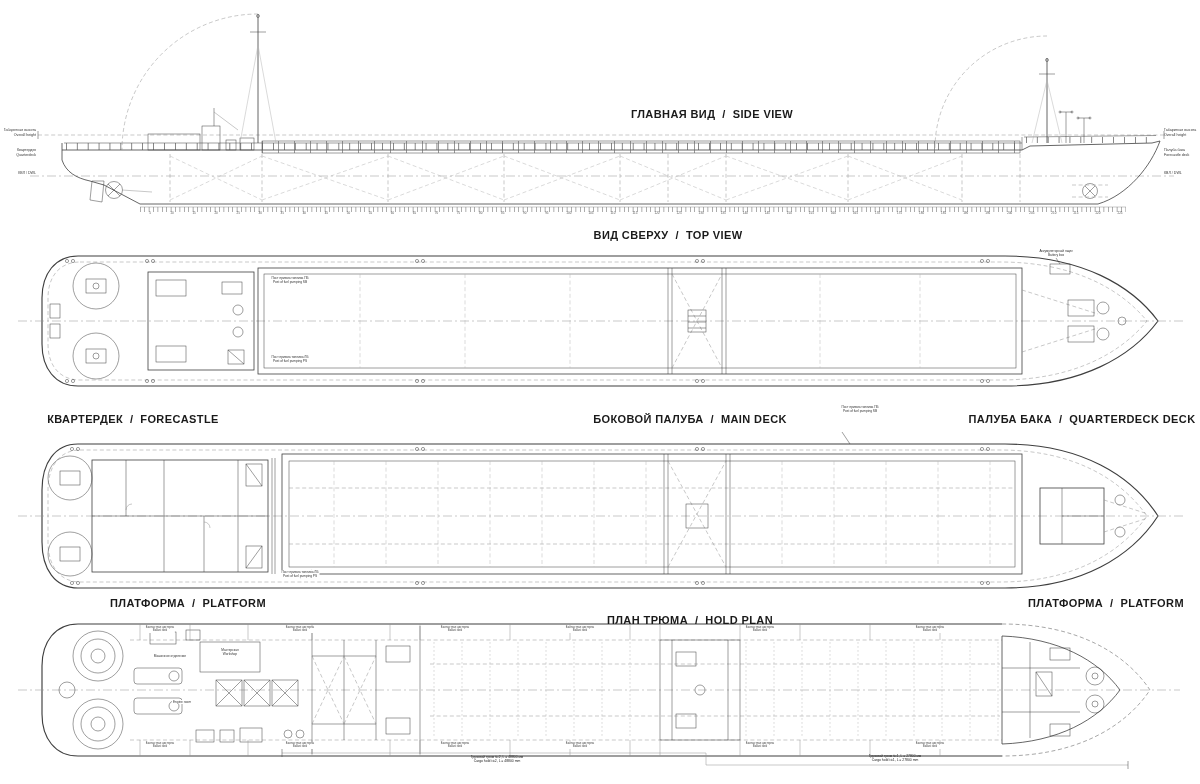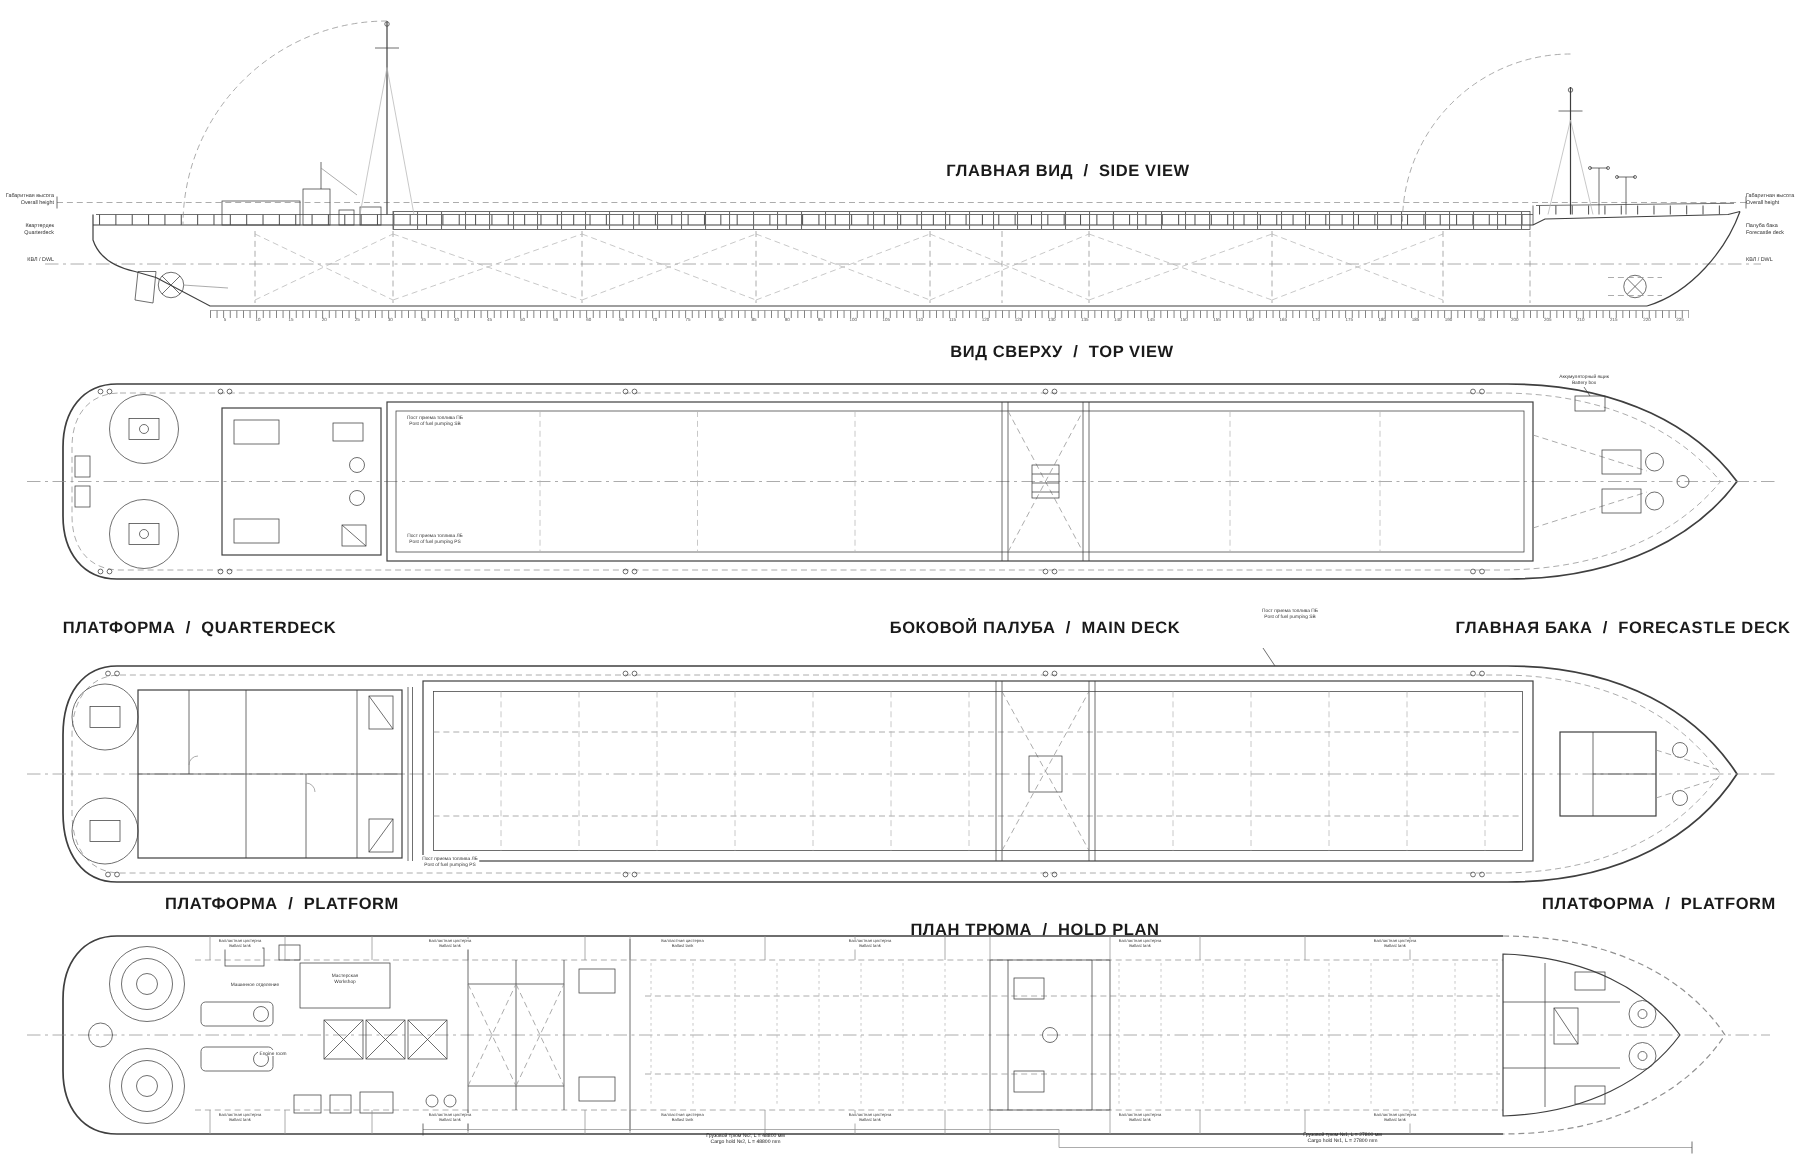--- a/index.html
+++ b/index.html
@@ -398,24 +398,24 @@
         <line x1="800" y1="12" x2="800" y2="28" class="k lt thin"></line>
         <line x1="800" y1="128" x2="800" y2="144" class="k lt thin"></line>
         <line x1="870" y1="12" x2="870" y2="28" class="k lt thin"></line>
         <line x1="870" y1="128" x2="870" y2="144" class="k lt thin"></line>
         <line x1="940" y1="12" x2="940" y2="28" class="k lt thin"></line>
         <line x1="940" y1="128" x2="940" y2="144" class="k lt thin"></line>
       </g>
   </svg>
 
   <div class="title" style="left:712px;top:108px">ГЛАВНАЯ ВИД  /  SIDE VIEW</div>
-  <div class="title" style="left:708px;top:229px">ВИД СВЕРХУ  /  TOP VIEW</div>
-  <div class="title" style="left:133px;top:413px">ПЛАТФОРМА  /  QUARTERDECK</div>
+  <div class="title" style="left:668px;top:229px">ВИД СВЕРХУ  /  TOP VIEW</div>
+  <div class="title" style="left:133px;top:413px">КВАРТЕРДЕК  /  FORECASTLE</div>
   <div class="title" style="left:690px;top:413px">БОКОВОЙ ПАЛУБА  /  MAIN DECK</div>
-  <div class="title" style="left:1082px;top:413px">ГЛАВНАЯ БАКА  /  FORECASTLE DECK</div>
+  <div class="title" style="left:1082px;top:413px">ПАЛУБА БАКА  /  QUARTERDECK DECK</div>
   <div class="title" style="left:188px;top:597px">ПЛАТФОРМА  /  PLATFORM</div>
   <div class="title" style="left:690px;top:614px">ПЛАН ТРЮМА  /  HOLD PLAN</div>
   <div class="title" style="left:1106px;top:597px">ПЛАТФОРМА  /  PLATFORM</div>
 
   <div class="ann r" style="left:0;top:128px">
     <div>Габаритная высота</div>
       <div>Overall height</div>
   </div>
   <div class="ann r" style="left:0;top:148px">
     <div>Квартердек</div>

